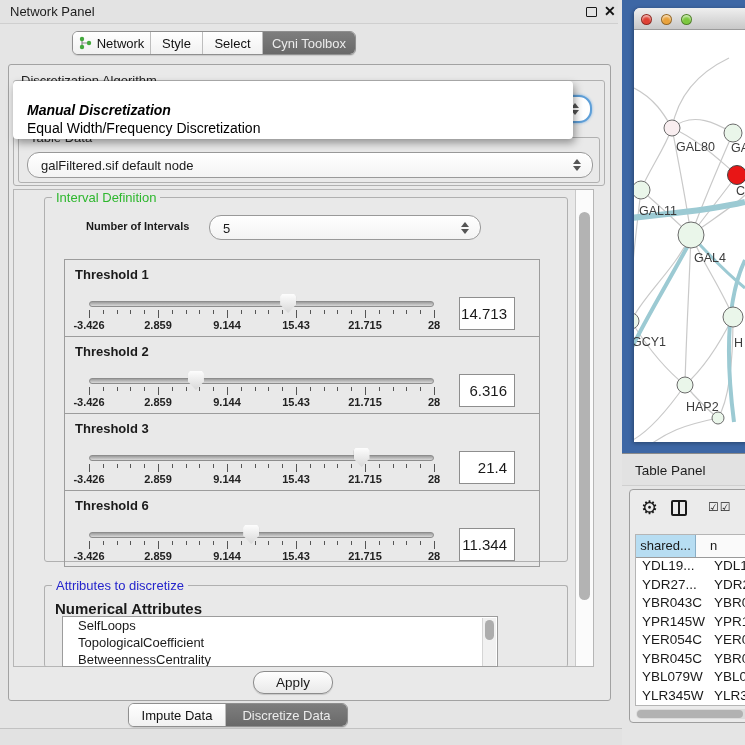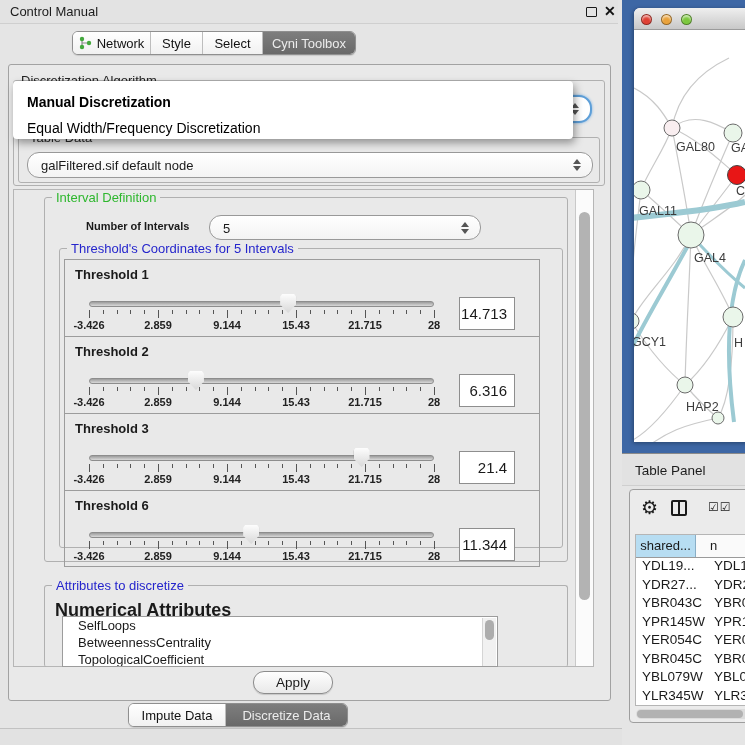--- a/index.html
+++ b/index.html
@@ -30,21 +30,21 @@
   .combo { position:absolute; background:linear-gradient(#ffffff,#f3f3f3); border:1px solid #999; border-radius:12px; font-size:13px; }
   .combo .cval { position:absolute; left:13px; top:50%; transform:translateY(-50%); white-space:nowrap; }
   .spinner { position:absolute; right:11px; top:50%; transform:translateY(-50%); display:flex; flex-direction:column; align-items:center; }
   .spinner i { width:0; height:0; border-left:4px solid transparent; border-right:4px solid transparent; }
   .spinner .up { border-bottom:5px solid #555; margin-bottom:2px; }
   .spinner .dn { border-top:5px solid #555; }
 
   
   .popup { left:13px; top:81px; width:560px; height:58px; background:#fff; border-radius:4px; box-shadow:2px 4px 9px rgba(0,0,0,.38); z-index:60; }
   .popup .ph { position:absolute; left:0; right:40px; top:5px; text-align:center; color:#b3b3b3; font-size:13.5px; }
-  .popup .it1 { position:absolute; left:14px; top:13px; font-weight:bold; font-size:14px; color:#000; }
+  .popup .it1 { position:absolute; left:14px; top:21px; font-weight:bold; font-size:14px; color:#000;font-style:italic; }
   .popup .it2 { position:absolute; left:14px; top:39px; font-size:14px; color:#000; }
   .clip-label { left:21px; top:73px; height:8px; overflow:hidden; z-index:5; }
   .clip-label span { font-size:13px; line-height:14px; color:#222; }
   .focus-combo { left:20px; top:95px; width:572px; height:28px; border:2px solid #5e9fd8; box-shadow:0 0 3px #7ab1e3; border-radius:13px; background:#fff; z-index:10; }
 
   
   .scrollpane { left:13px; top:189px; width:581px; height:478px; border:1px solid #b6b6b6; background:#e9e9e9; overflow:hidden; }
   .vscroll { left:575px; top:190px; width:18px; height:476px; background:#fbfbfb; border-left:1px solid #c9c9c9; z-index:20; }
   .vscroll .thumbv { position:absolute; left:3px; top:22px; width:11px; height:388px; background:#b3b3b3; border-radius:6px; }
 
@@ -96,21 +96,21 @@
 
   .bottom-strip { left:0; top:728px; width:622px; height:17px; background:#e2e2e2; border-top:1px solid #c2c2c2; }
 
   .net-tab-icon { width:13px; height:14px; }
   .bold { font-weight:bold; }
 </style>
 </head>
 <body>
 
 <div class="abs titlebar">
-  <div class="t">Control Manual</div>
+  <div class="t">Network Panel</div>
   <div class="float-ic"></div>
   <div class="close-ic">✕</div>
 </div>
 
 <div class="abs seg" style="left:72px; top:31px;">
   <div class="tab" style="width:78px;">
     <svg class="net-tab-icon" viewBox="0 0 13 14">
       <line x1="3" y1="3" x2="3" y2="11" stroke="#8a8a8a" stroke-width="1.2"></line>
       <line x1="3" y1="7" x2="10" y2="7" stroke="#8a8a8a" stroke-width="1.2"></line>
       <circle cx="3" cy="3" r="2.2" fill="#44a83e"></circle>
@@ -169,23 +169,20 @@
 
   <div class="abs bold" style="left:41px; top:22px; font-size:11px;">Number of Intervals</div>
   <div class="combo" style="left:164px; top:17px; width:272px; height:25px;">
     <span class="cval">5</span>
     <div class="spinner">
         <i class="up"></i>
         <i class="dn"></i>
       </div>
   </div>
 
-  <div class="group" style="left:14px; top:50px; width:504px; height:300px;">
-    <div class="glabel blue">Threshold's Coordinates for 5 Intervals</div>
-  </div>
 </div>
 
 <div class="abs th-container" style="z-index:14;" id="thresholds">
   <div class="th-cell">
     <div class="th-title">Threshold 1</div>
     <div class="slider">
       <div class="track"></div>
       <div class="ticks">
           <i style="left: 0%; height: 8px;"></i>
           <i style="left: 4%; height: 4px;"></i>
@@ -358,27 +355,27 @@
           <b style="left: 100%;">28</b>
         </div>
       <div class="thumb" style="left: 154.148px;"></div>
     </div>
     <div class="th-value">11.344</div>
   </div>
 </div>
 
 <div class="group" style="left:44px; top:585px; width:524px; height:82px; border-bottom:none; z-index:12;">
   <div class="glabel blue">Attributes to discretize</div>
-  <div class="abs bold" style="left:10px; top:14px; font-size:18px;">Numerical Attributes</div>
+  <div class="abs bold" style="left:10px; top:14px; font-size:15px;">Numerical Attributes</div>
 </div>
 <div class="abs attr-list" style="z-index:14;">
   <div id="attr-items">
       <div class="row">SelfLoops</div>
+      <div class="row">TopologicalCoefficient</div>
       <div class="row">BetweennessCentrality</div>
-      <div class="row">TopologicalCoefficient</div>
     </div>
   <div class="attr-scroll">
       <i></i>
     </div>
 </div>
 
 <div class="abs apply-btn">Apply</div>
 
 <div class="abs seg" style="left:128px; top:703px;">
   <div class="tab" style="width:97px;">

